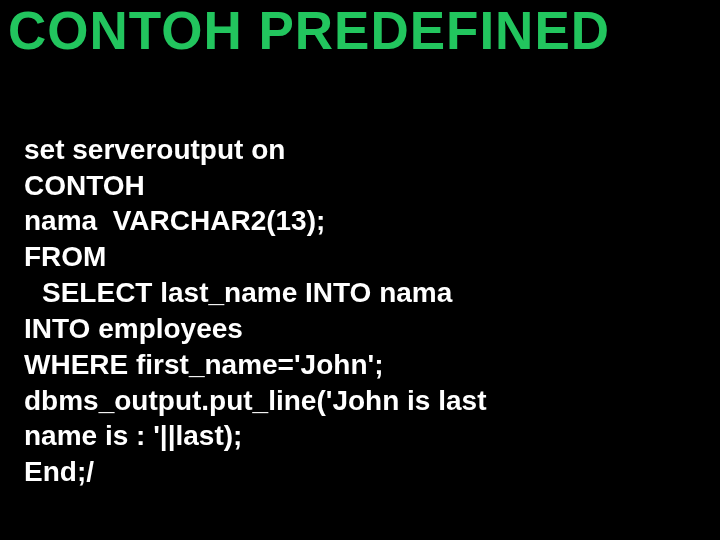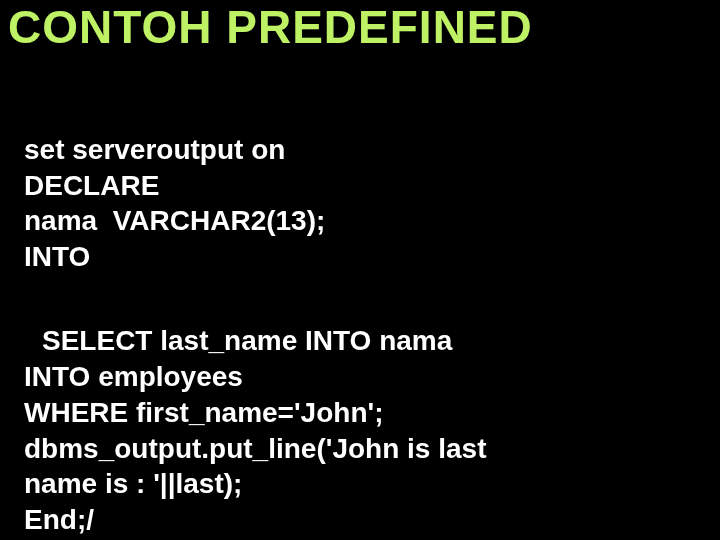--- a/index.html
+++ b/index.html
@@ -3,53 +3,53 @@
 <meta charset="utf-8">
 <style>
   * { margin: 0; padding: 0; box-sizing: border-box; }
   html, body { width: 720px; height: 540px; overflow: hidden; }
   body {
     background: #000;
     font-family: Arial, Helvetica, sans-serif;
     position: relative;
   }
   .title {
-    color: #bef264;
+    color: #22c55e;
     font-weight: 900;
-    font-size: 46px;
+    font-size: 53px;
     line-height: 1.0;
     letter-spacing: 1px;
     padding: 4px 8px 0 8px;
     font-family: "Arial Black", Arial, sans-serif;
   }
   .code-block {
     position: absolute;
     top: 96px;
     left: 24px;
     right: 24px;
     color: #fff;
     font-weight: 900;
     font-size: 28px;
     line-height: 1.28;
     font-family: "Arial Black", Arial, sans-serif;
     white-space: pre-wrap;
   }
-  .indent { padding-left: 18px; display: inline-block; margin-top: 48px; }
+  .indent { padding-left: 18px; display: inline-block; }
 </style>
 </head>
 <body>
 
 <div class="title">
   <span>CONTOH PREDEFINED</span><br>
 </div>
 
 <div class="code-block">
 <span>set serveroutput on</span>
-<span>DECLARE</span>
+<span>CONTOH</span>
 <span>nama  VARCHAR2(13);</span>
-<span>INTO</span>
+<span>FROM</span>
 <span class="indent">SELECT last_name INTO nama</span>
 <span>INTO employees</span>
 <span>WHERE first_name='John';</span>
 <span>dbms_output.put_line('John is last</span>
 <span>name is : '||last);</span>
 <span>End;/</span>
 </div>
 
 </body></html>

